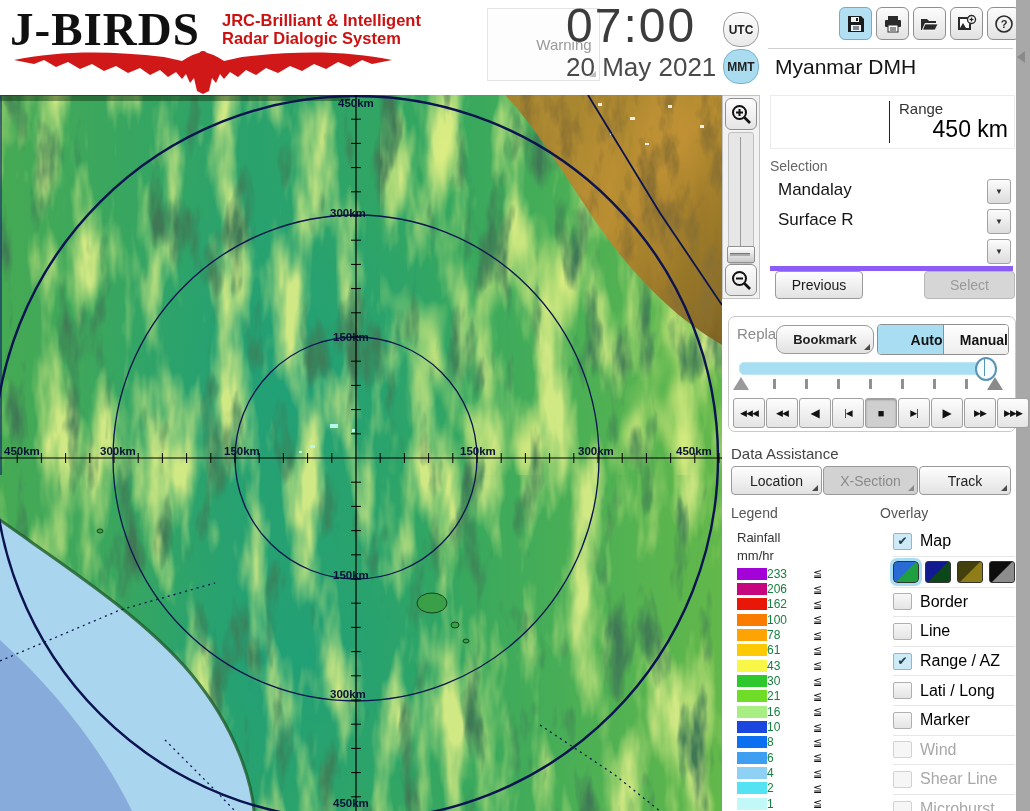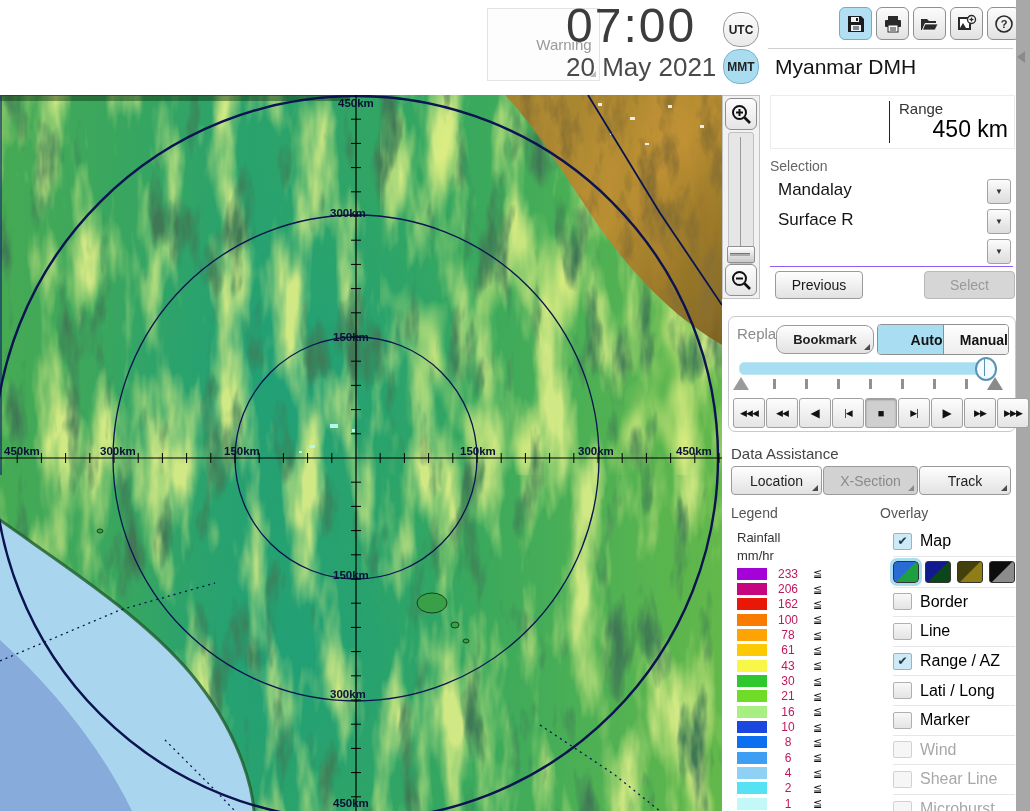--- a/index.html
+++ b/index.html
@@ -35,21 +35,21 @@
   
   .panel-divider{position:absolute;left:768px;top:48px;width:245px;height:1px;background:#cfcfcf;}
   .site-title{position:absolute;left:775px;top:55px;font-size:21px;color:#141414;}
   .range-box{position:absolute;left:770px;top:95px;width:243px;height:52px;background:#fff;
       border:1px solid #ececec;}
   .range-vline{position:absolute;left:118px;top:5px;width:1px;height:42px;background:#222;}
   .range-label{position:absolute;left:128px;top:4px;font-size:15px;color:#333;}
   .range-value{position:absolute;right:6px;top:20px;font-size:23px;color:#000;}
   .selection-label{position:absolute;left:770px;top:158px;font-size:14px;color:#666;}
   .sel-row{position:absolute;left:770px;width:243px;height:30px;background:#fff;
-      border-bottom:1px solid #8b5cf6;}
+      border-bottom:5px solid #8b5cf6;}
   .sel-text{position:absolute;left:8px;top:4px;font-size:17px;color:#151515;}
   .dd-btn{position:absolute;right:2px;top:3px;width:22px;height:23px;border:1px solid #a2a2a2;
       border-radius:3px;background:linear-gradient(#fcfcfc,#dcdcdc);display:flex;align-items:center;
       justify-content:center;font-size:8px;color:#333;}
   .btn{border:1px solid #9a9a9a;border-radius:4px;background:linear-gradient(#fefefe,#e2e2e2);
       font-size:14px;color:#1a1a1a;display:flex;align-items:center;justify-content:center;position:absolute;}
   .btn.disabled{background:#d6d6d6;color:#999;border-color:#b8b8b8;}
   .prev-btn{left:775px;top:271px;width:86px;height:26px;}
   .select-btn{left:924px;top:271px;width:89px;height:26px;}
   
@@ -87,21 +87,21 @@
   .da-loc{position:absolute;left:731px;top:466px;width:89px;height:27px;border-radius:4px;font-size:14px;font-weight:normal;}
   .da-xs{position:absolute;left:823px;top:466px;width:93px;height:27px;border-radius:4px;font-size:14px;font-weight:normal;}
   .da-tr{position:absolute;left:919px;top:466px;width:90px;height:27px;border-radius:4px;font-size:14px;font-weight:normal;}
   
   .legend-title{position:absolute;left:731px;top:505px;font-size:14px;color:#555;}
   .legend-qty{position:absolute;left:737px;top:530px;font-size:13px;color:#333;}
   .legend-unit{position:absolute;left:737px;top:548px;font-size:13px;color:#333;}
   .legend-rows{position:absolute;left:737px;top:566px;width:120px;}
   .lg-row{height:15.35px;display:flex;align-items:center;}
   .lg-sw{width:30px;height:12px;display:inline-block;}
-  .lg-val{display:inline-block;width:42px;text-align:center;font-size:12px;color:#be185d;}
+  .lg-val{display:inline-block;width:42px;text-align:left;font-size:12px;color:#15803d;}
   .lg-op{font-size:11px;color:#111;margin-left:4px;}
   
   .overlay-title{position:absolute;left:880px;top:505px;font-size:14px;color:#555;}
   .overlay-items{position:absolute;left:893px;top:527px;width:122px;}
   .ov-row{height:28.6px;display:flex;align-items:center;border-bottom:1px solid #e6e6e6;}
   .ov-lb{font-size:16px;color:#000;margin-left:8px;white-space:nowrap;}
   .ov-row.disabled .ov-lb{color:#a8a8a8;}
   .cb{width:17px;height:15px;border:1px solid #b0b0b0;border-radius:2px;
       background:linear-gradient(#f8f8f8,#e4e4e4);display:inline-flex;align-items:center;
       justify-content:center;font-size:12px;color:#17394f;}
@@ -317,20 +317,35 @@
     <div class="zoom-btn zoom-out">
       <svg width="22" height="22" viewBox="0 0 22 22">
         <circle cx="9.5" cy="9.5" r="6.5" fill="none" stroke="#111" stroke-width="2"></circle>
         <line x1="14.5" y1="14.5" x2="20" y2="20" stroke="#111" stroke-width="2.6"></line>
         <line x1="6" y1="9.5" x2="13" y2="9.5" stroke="#111" stroke-width="2"></line>
       </svg>
     </div>
   </div>
 
   <div class="header">
+    <div class="logo">
+      <div class="logo-title">J-BIRDS</div>
+      <div class="logo-sub">
+        <div>JRC-Brilliant &amp; Intelligent</div>
+        <div>Radar  Dialogic  System</div>
+      </div>
+      <svg class="logo-eagle" width="382" height="46" viewBox="0 0 382 46">
+        <path fill="#d01818" d="M2,12 C45,3 95,2 152,9 L170,13 C177,8 184,5 191,4 C198,5 205,8 212,13 L230,9
+          C287,2 337,3 380,12 L360,16 L350,12 L338,19 L326,14 L314,21 L302,16 L290,23 L278,18 L266,25
+          L254,20 L244,27 L234,22 L226,29 L218,24 L212,31 L208,26 L204,35 L200,30 L197,43 L191,46 L185,43
+          L182,30 L178,35 L174,26 L170,31 L164,24 L156,29 L148,22 L138,27 L128,20 L116,25 L104,18 L92,23
+          L80,16 L68,21 L56,14 L44,19 L32,12 L22,16 Z"></path>
+        <circle cx="191" cy="7" r="4" fill="#d01818"></circle>
+      </svg>
+    </div>
 
     <div class="warning-btn">
       <span>Warning</span>
     </div>
 
     <div class="clock-time">07:00</div>
     <div class="clock-date">20 May 2021</div>
 
     <div class="tz-btn tz-utc">
       <span>UTC</span>

